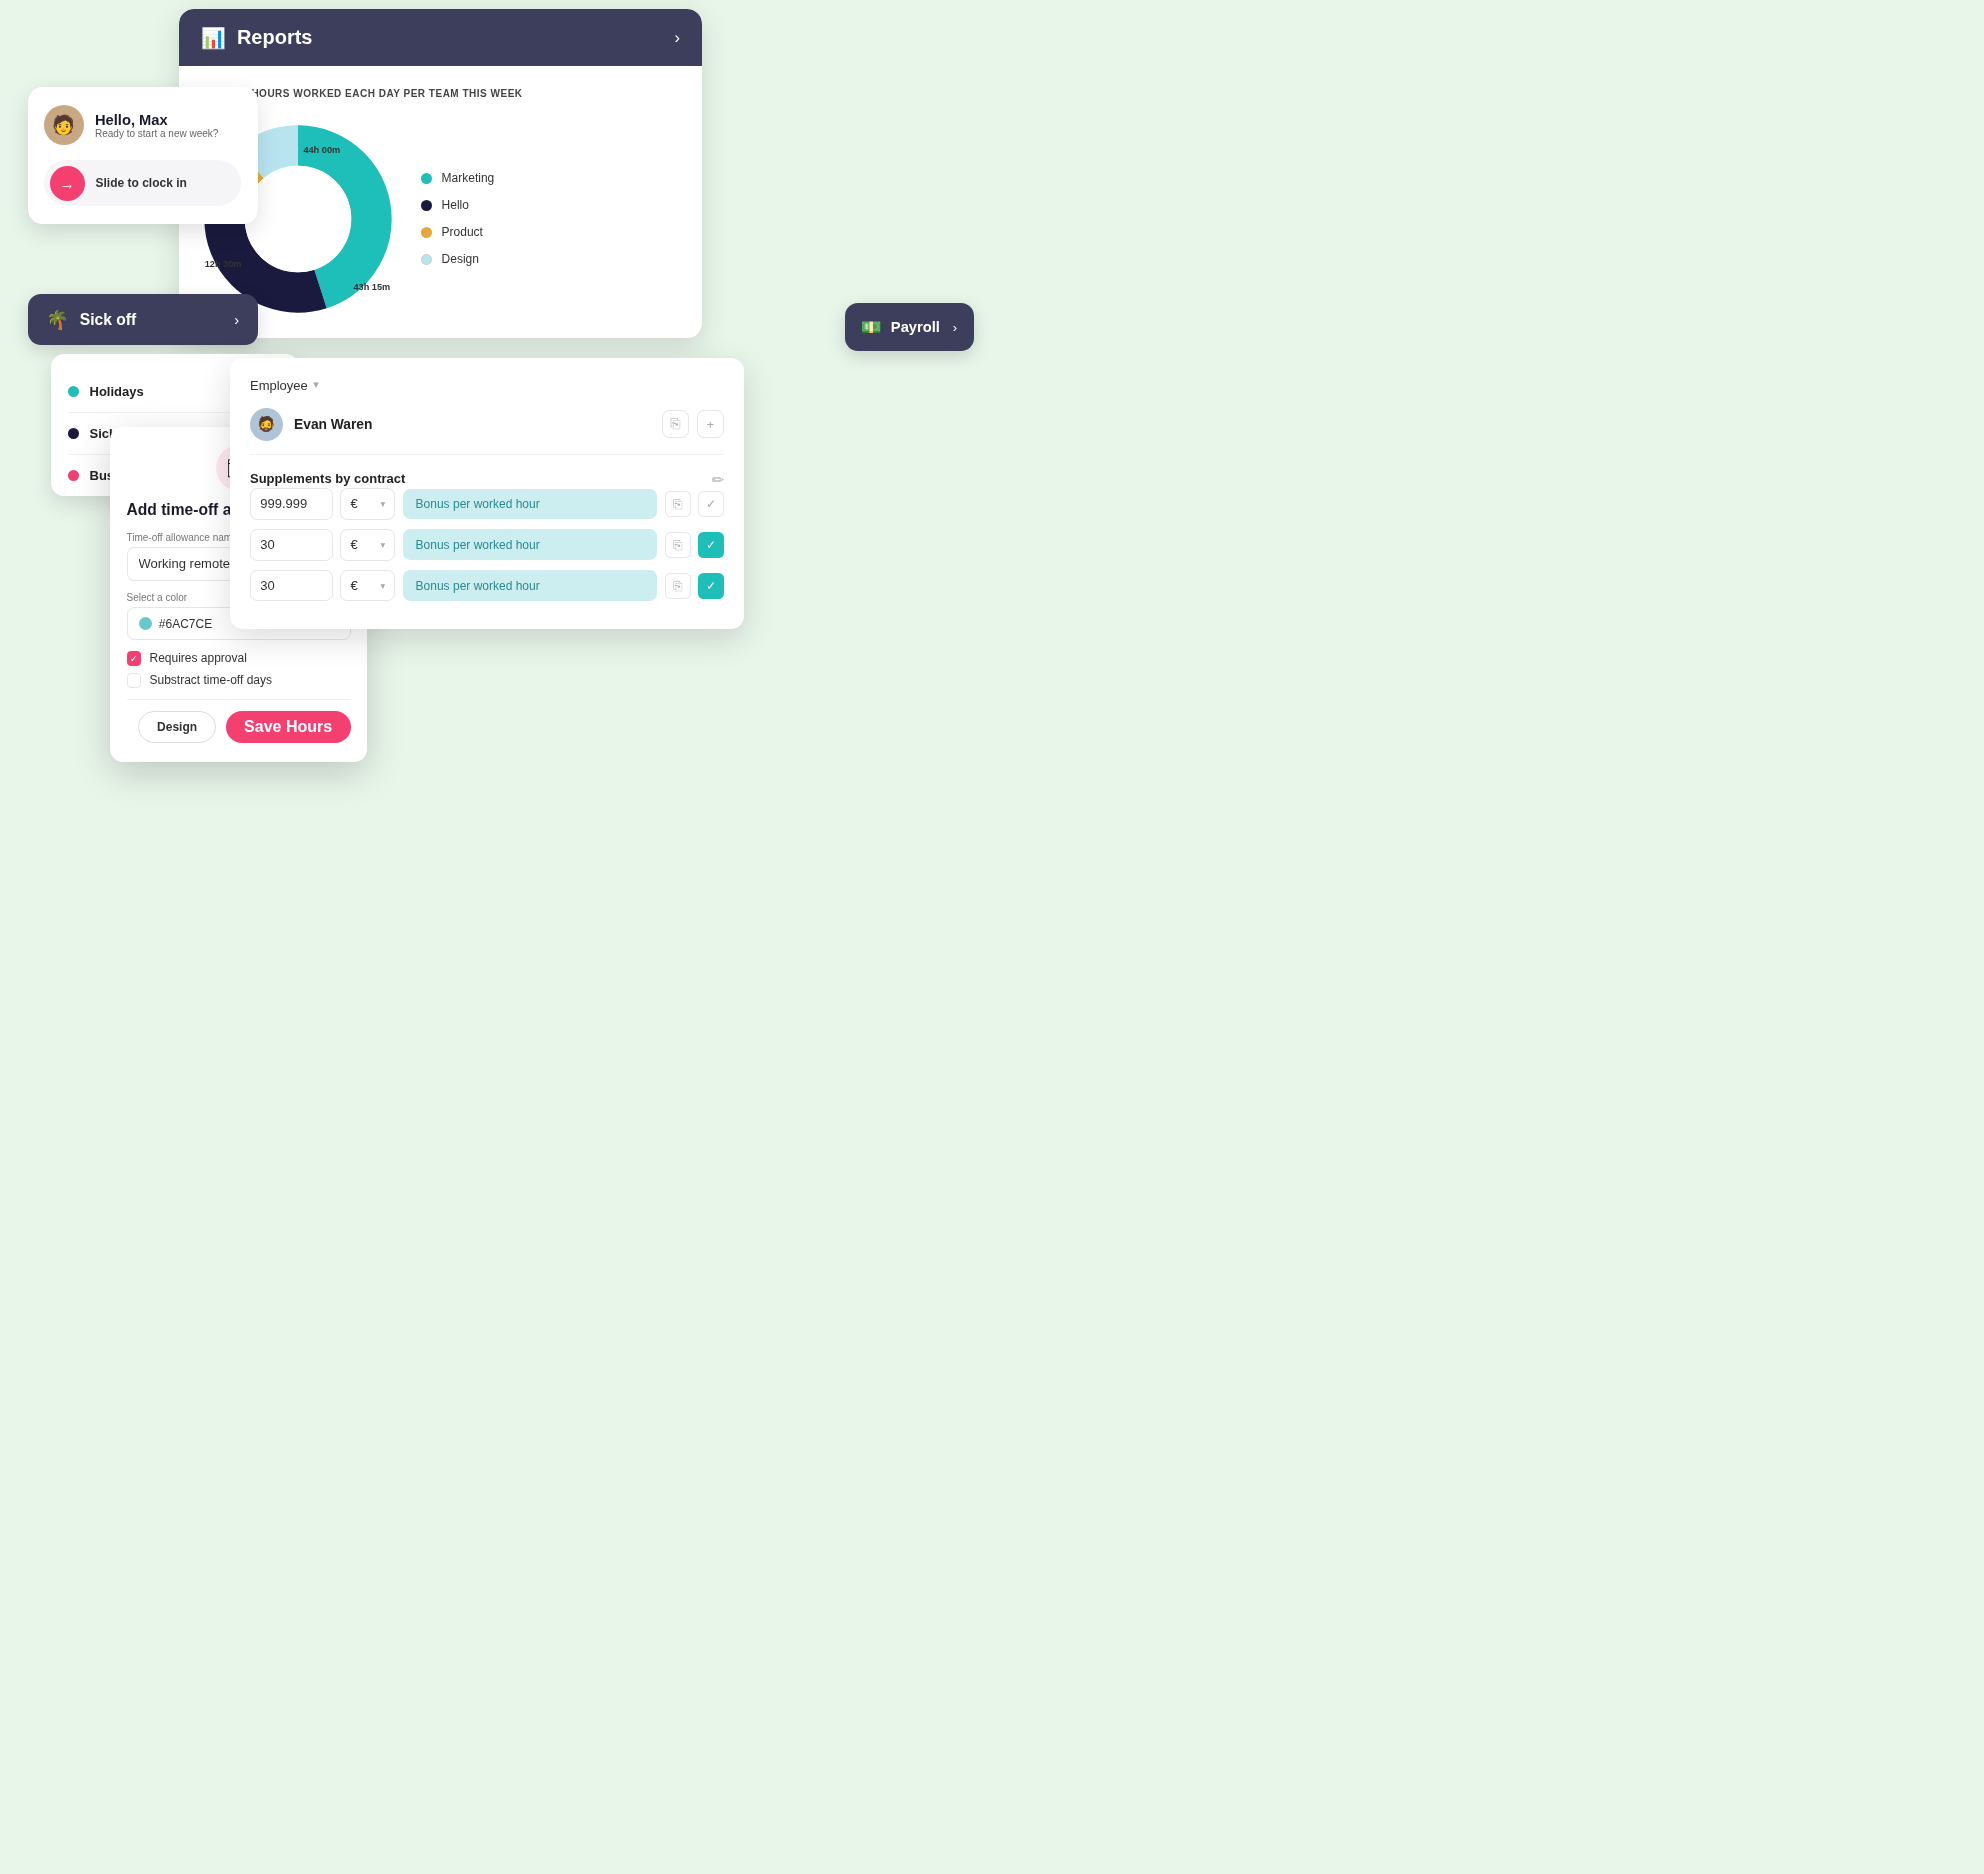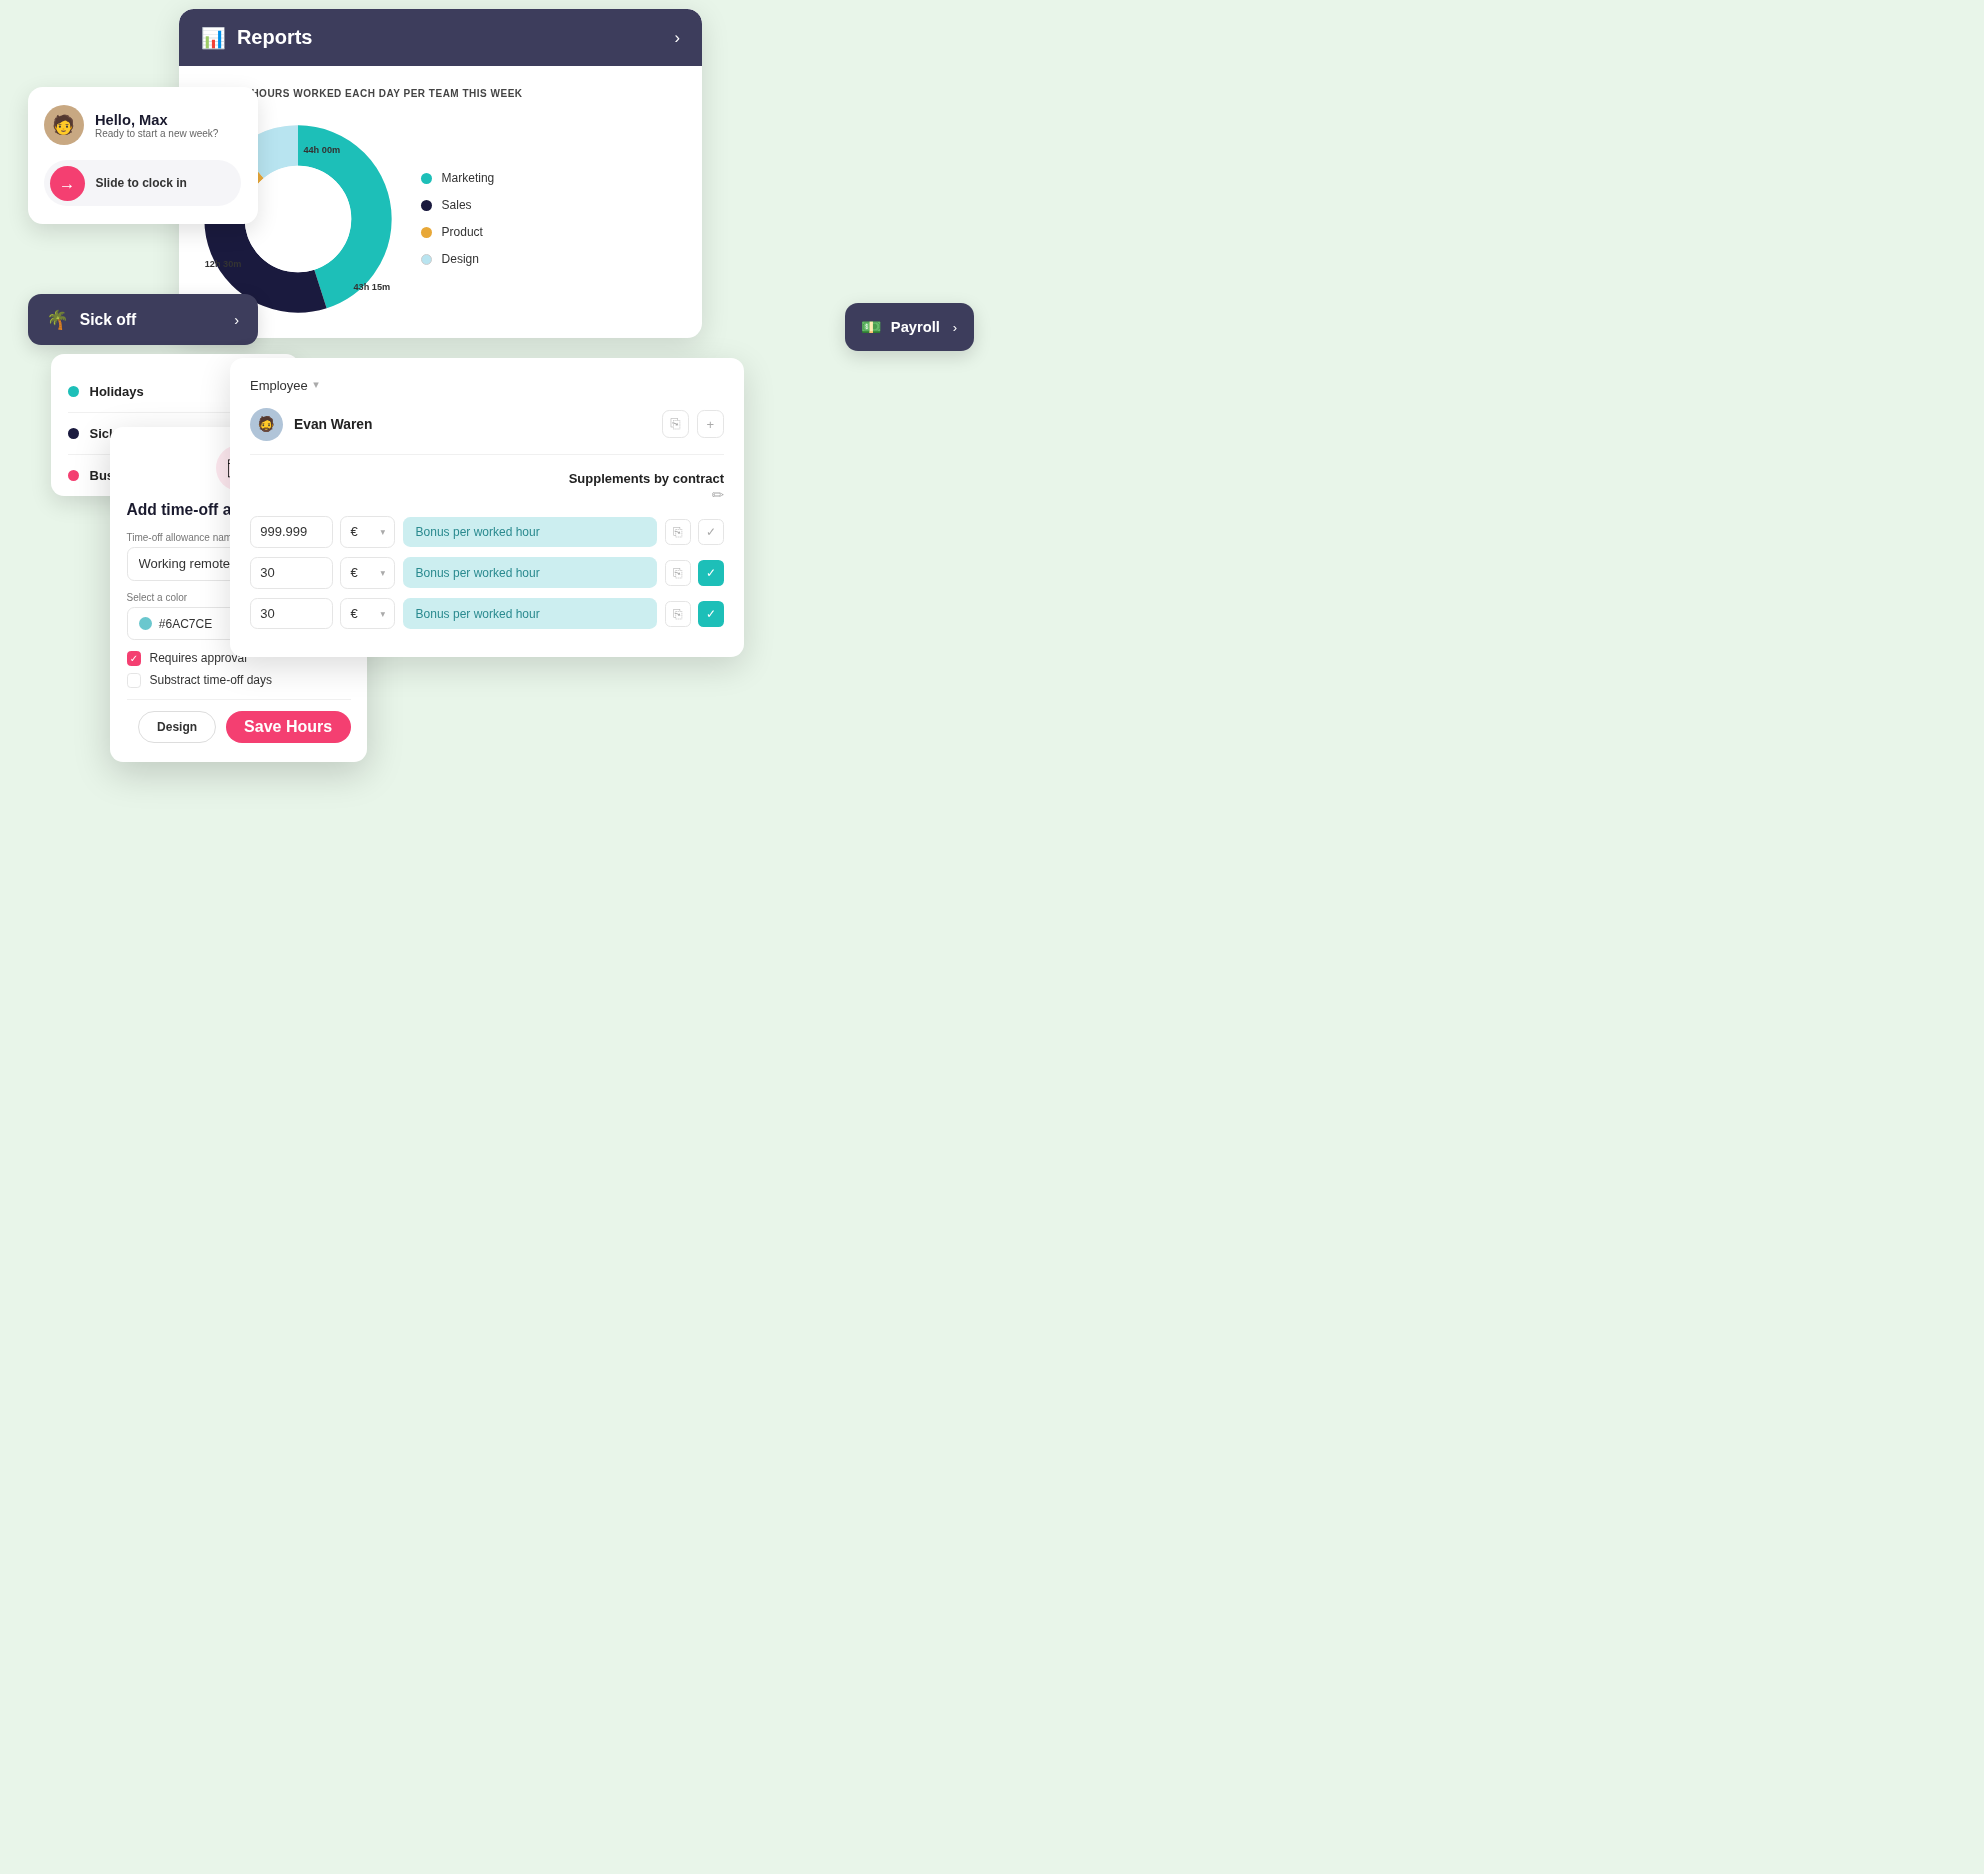--- a/index.html
+++ b/index.html
@@ -433,24 +433,22 @@
       border: 0.9px solid #e5e5e5;
       display: flex;
       align-items: center;
       justify-content: center;
       font-size: 13px;
       color: #aaa;
       cursor: pointer;
     }
     .supplements-title-row {
       display: flex;
-      align-items: flex-end;
+      align-items: flex-start;
       justify-content: space-between;
-      margin-bottom: 13px;
-      flex-direction: column;
     }
     .supplements-title {
       font-size: 13px;
       font-weight: 700;
       color: #222;
     }
     .edit-icon {
       font-size: 14.7px;
       color: #aaa;
       cursor: pointer;
@@ -564,21 +562,21 @@
         <div class="donut-label label-bottom-left">12h 30m</div>
         <div class="donut-label label-bottom-right">43h 15m</div>
       </div>
       <div class="legend">
         <div class="legend-item">
           <div class="legend-dot" style="background:#1dbfb8;"></div>
           <span>Marketing</span>
         </div>
         <div class="legend-item">
           <div class="legend-dot" style="background:#1a1a3e;"></div>
-          <span>Sales</span>
+          <span>Hello</span>
         </div>
         <div class="legend-item">
           <div class="legend-dot" style="background:#e8a838;"></div>
           <span>Product</span>
         </div>
         <div class="legend-item">
           <div class="legend-dot" style="background:#b8e4f0; border:0.9px solid #ccc;"></div>
           <span>Design</span>
         </div>
       </div>

